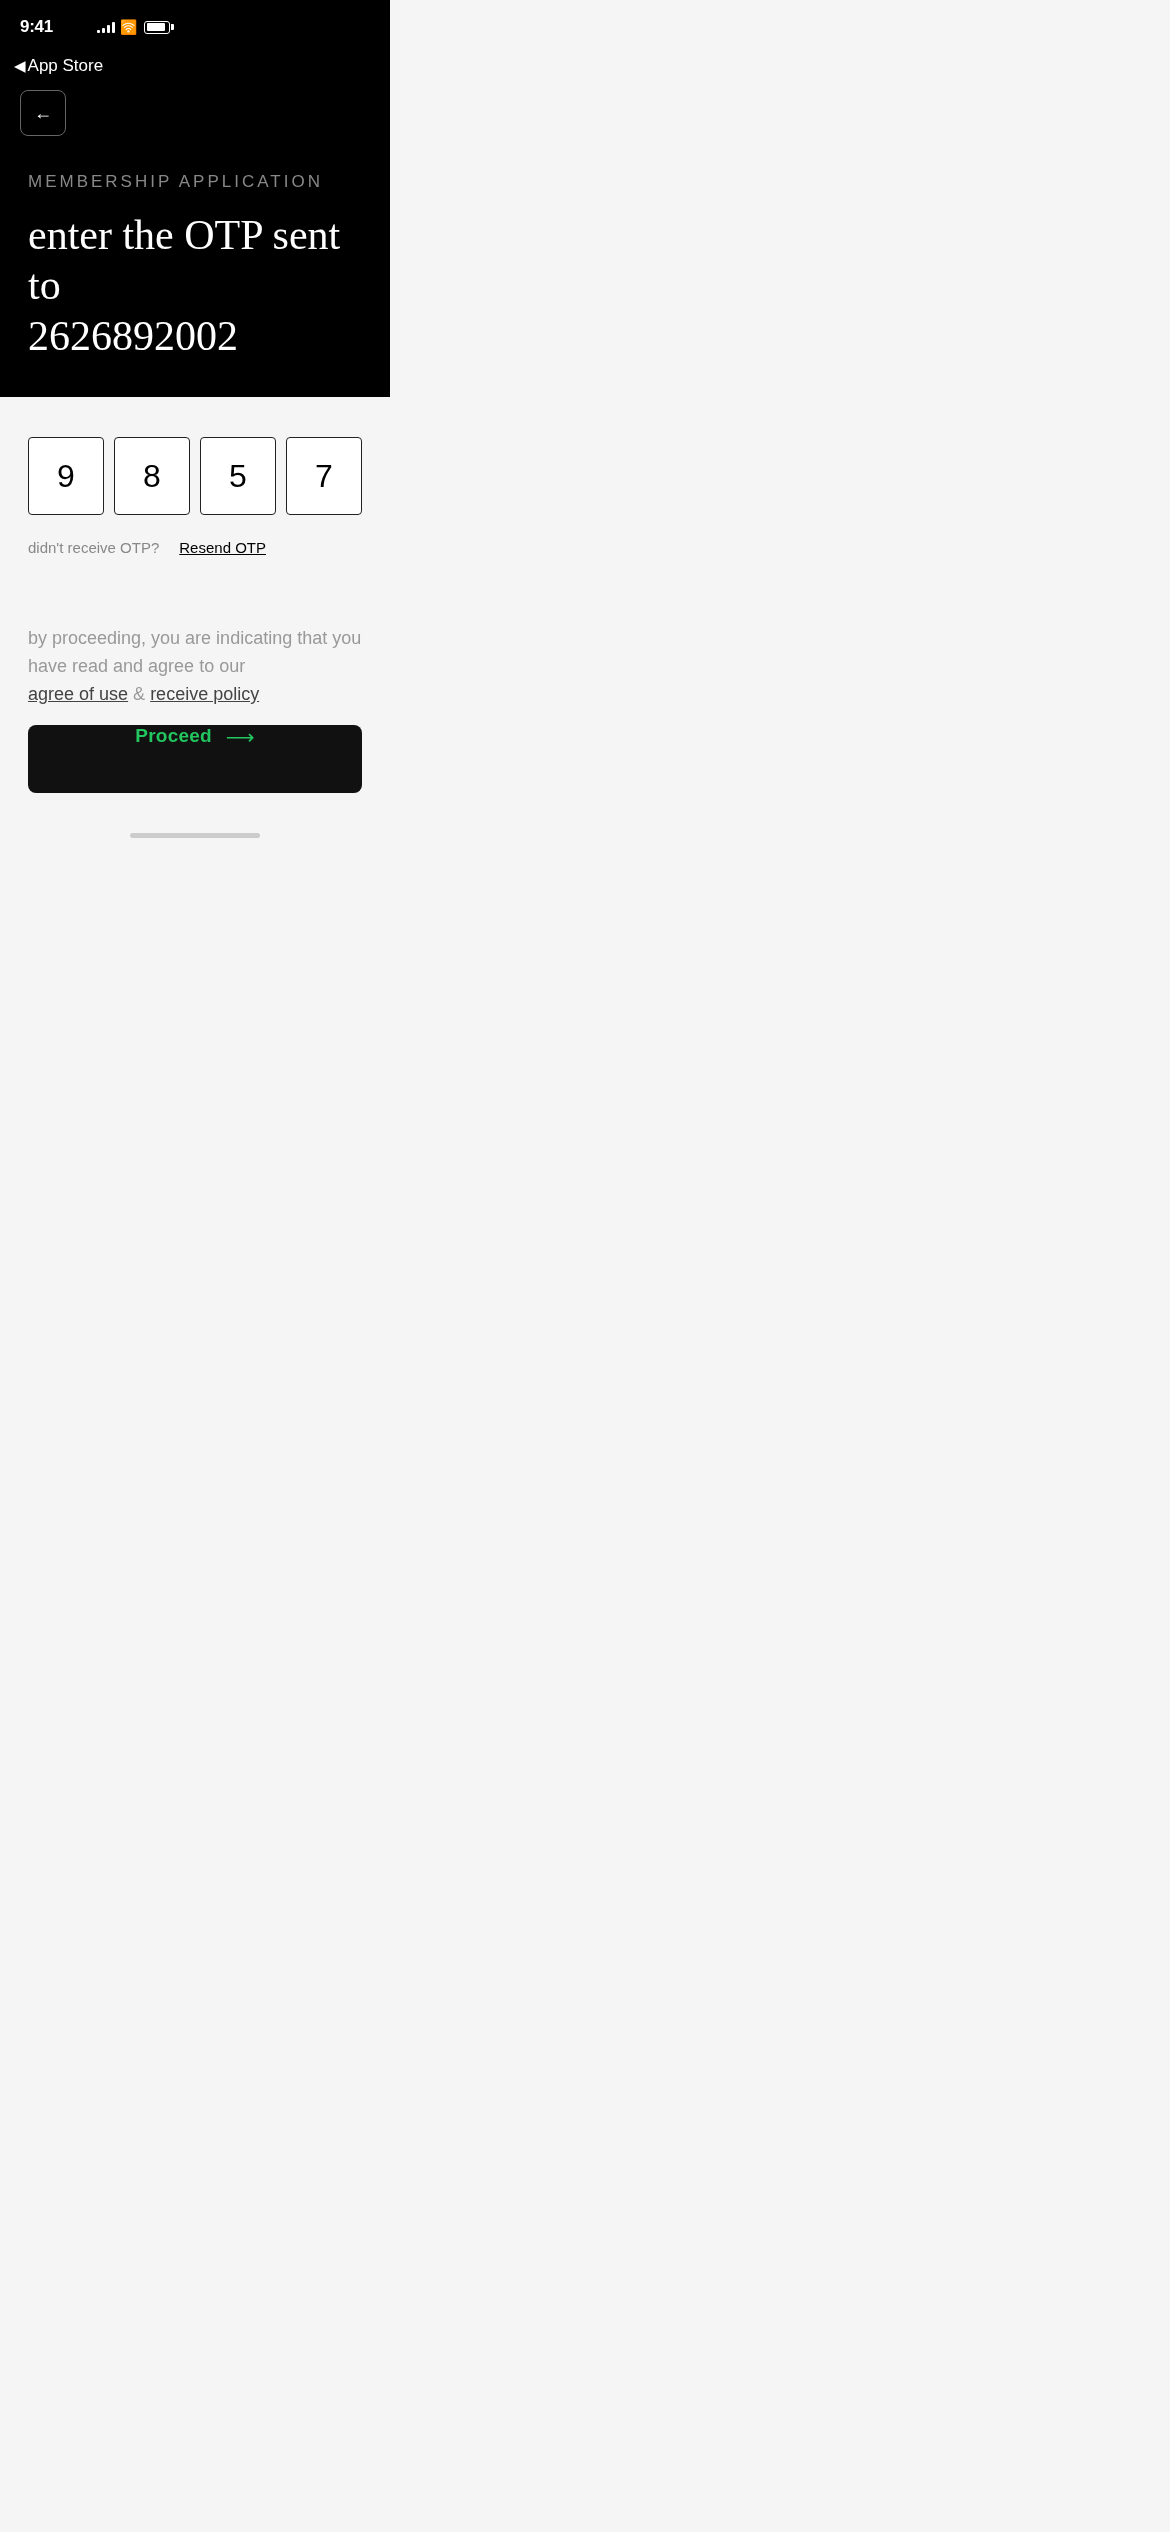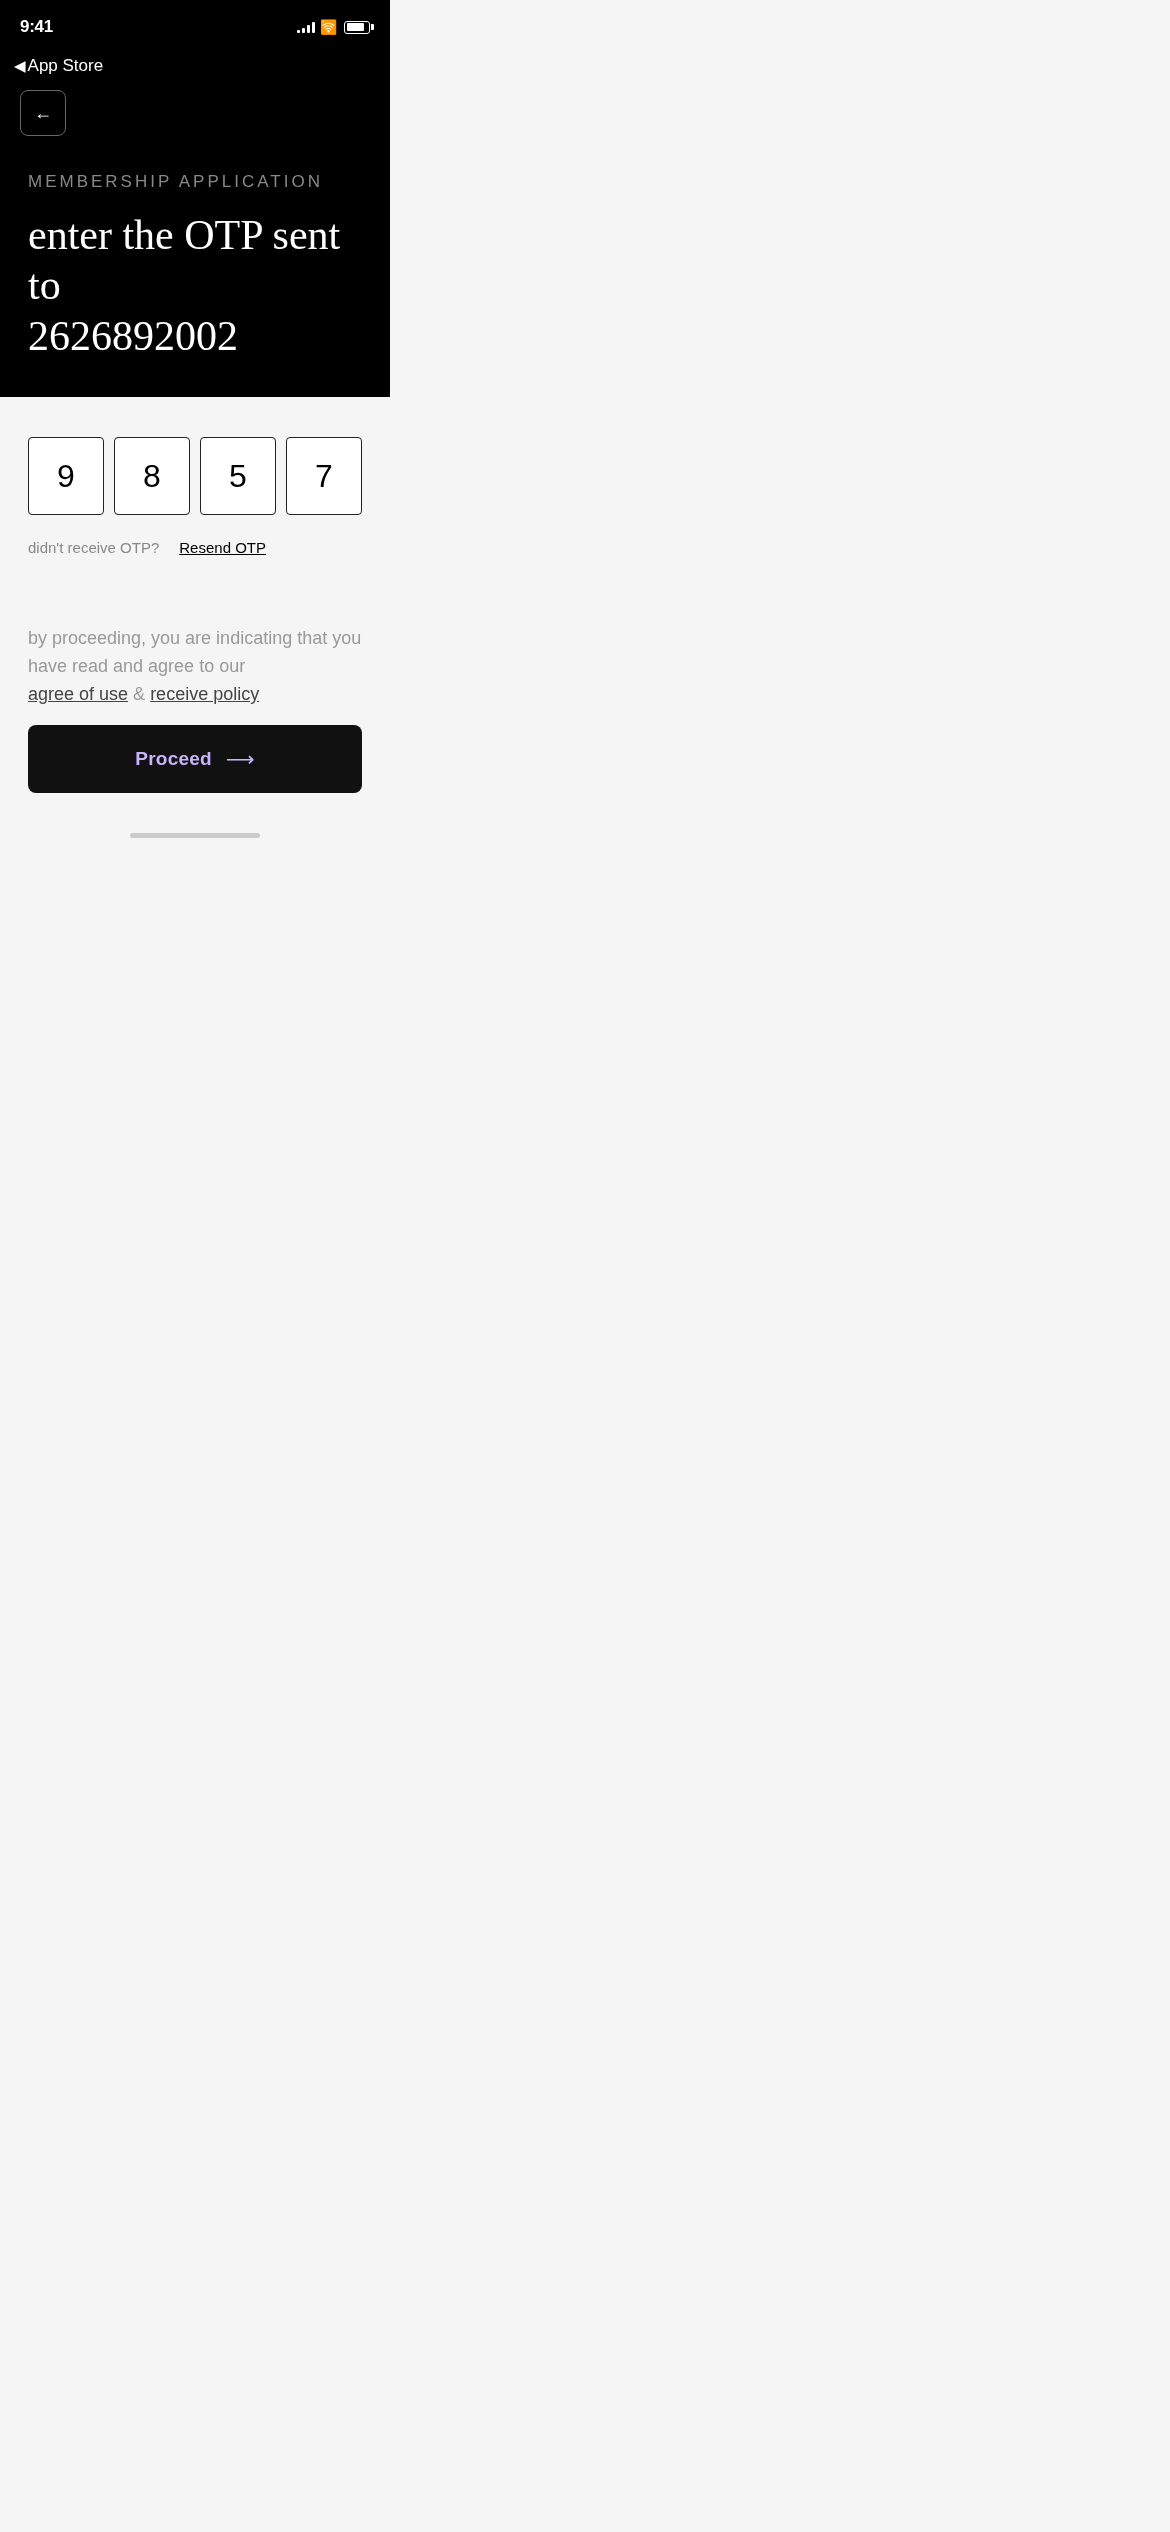--- a/index.html
+++ b/index.html
@@ -11,21 +11,21 @@
       background: #f5f5f5;
       font-family: -apple-system, 'Helvetica Neue', sans-serif;
       overflow: hidden;
     }
 
     
     .status-bar {
       background: #000;
       color: #fff;
       display: flex;
-      justify-content: space-between;
+      justify-content: flex-start;
       align-items: center;
       padding: 14px 20px 10px 20px;
       height: 50px;
       gap: 44px;
     }
 
     .status-time {
       font-size: 17px;
       font-weight: 600;
       letter-spacing: -0.3px;
@@ -202,27 +202,27 @@
 
     .terms-link {
       color: #444;
       text-decoration: underline;
       cursor: pointer;
     }
 
     
     .proceed-button {
       background: #111;
-      color: #c4b5fd;
+      color: #22c55e;
       border: none;
       border-radius: 8px;
       width: 100%;
       height: 68px;
       display: flex;
-      align-items: center;
+      align-items: flex-start;
       justify-content: center;
       gap: 14px;
       cursor: pointer;
       font-size: 19px;
       font-weight: 700;
       letter-spacing: 0.2px;
     }
 
     .proceed-arrow {
       font-size: 20px;

